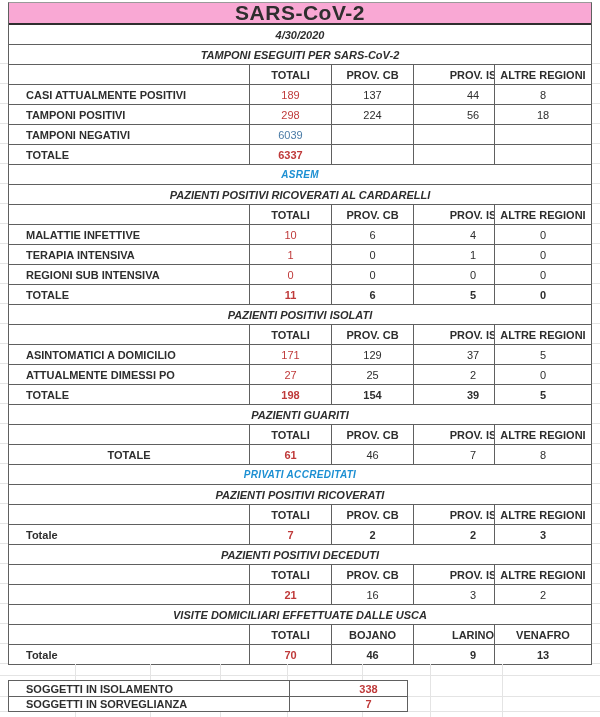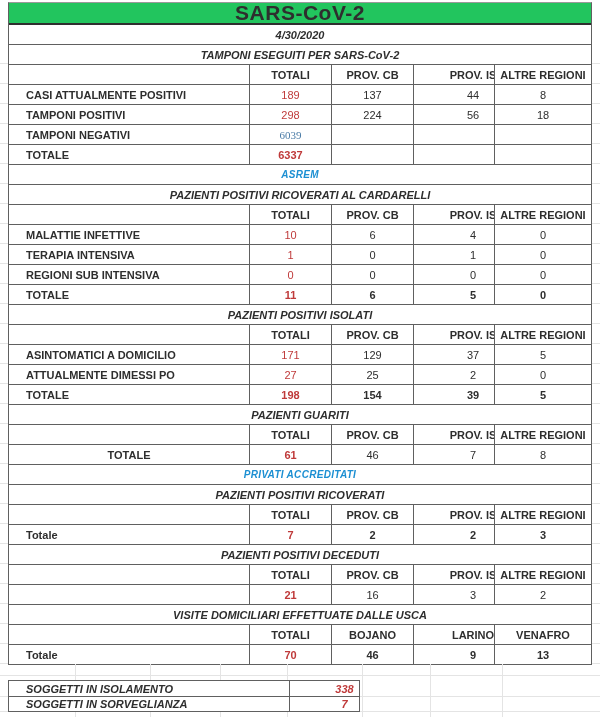--- a/index.html
+++ b/index.html
@@ -17,43 +17,43 @@
   .sheet::before,.sheet::after{
     content:'';position:absolute;top:44px;width:8px;height:620px;
     background:repeating-linear-gradient(to bottom,transparent 0,transparent 19px,var(--faint) 19px,var(--faint) 20px);
   }
   .sheet::before{left:0;}
   .sheet::after{right:0;}
 
   .tbl{position:absolute;left:8px;top:2px;width:584px;box-sizing:border-box;
        border-left:1px solid var(--bd);border-right:1px solid var(--bd);border-top:1px solid #9a9a9a;}
   .r{display:flex;height:20px;box-sizing:border-box;border-bottom:1px solid var(--bd);background:#fff;}
-  .r.title-row{height:22px;background:#22c55e;border-bottom:2px solid #2f2f2f;
+  .r.title-row{height:22px;background:#f9a8d4;border-bottom:2px solid #2f2f2f;
        align-items:center;justify-content:center;font-size:21px;font-weight:bold;letter-spacing:.5px;overflow:hidden;}
   .c{box-sizing:border-box;display:flex;align-items:center;justify-content:center;
      font-size:11px;white-space:nowrap;overflow:hidden;}
   .c.lbl{width:240px;justify-content:flex-start;padding-left:17px;font-weight:bold;}
   .c.lbl.ctr{justify-content:center;padding-left:0;}
   .c.v{width:82px;border-left:1px solid var(--bd);}
   .c.v.w3{width:81px;padding-left:38px;}
   .c.v.w4{width:auto;flex:1;}
   .c.hdr{font-weight:bold;}
   .c.full{width:100%;justify-content:center;font-weight:bold;font-style:italic;}
   .banner{color:var(--bblue);font-size:10px;letter-spacing:.3px;}
   .red{color:var(--red);}
-  .blue{color:var(--sblue);font-family:Liberation Serif, serif;}
+  .blue{color:var(--sblue);}
   .b{font-weight:bold;}
   .date{font-weight:normal;font-size:11px;}
 
   
   .grid-area{position:absolute;left:0;top:664px;width:600px;height:53px;}
   .grid-area .gv{position:absolute;top:0;bottom:0;width:1px;background:var(--faint);}
   .grid-area .gh{position:absolute;left:0;right:0;height:1px;background:var(--faint);}
-  .footer-box{position:absolute;left:8px;top:680px;width:352px;box-sizing:border-box;
-      border:1px solid var(--bd);background:#a21caf;font-style:italic;}
+  .footer-box{position:absolute;left:8px;top:680px;width:400px;box-sizing:border-box;
+      border:1px solid var(--bd);background:#a21caf;}
   .fr{display:flex;box-sizing:border-box;background:#fff;}
   .fr.first{height:16px;border-bottom:1px solid var(--bd);}
   .fr.second{height:14px;}
   .fc{box-sizing:border-box;display:flex;align-items:center;font-size:11px;white-space:nowrap;}
   .fc.flbl{width:280px;padding-left:17px;font-weight:bold;}
   .fc.fval{flex:1;border-left:1px solid var(--bd);justify-content:center;font-weight:bold;padding-left:40px;}
 </style>
 </head>
 <body>
 

